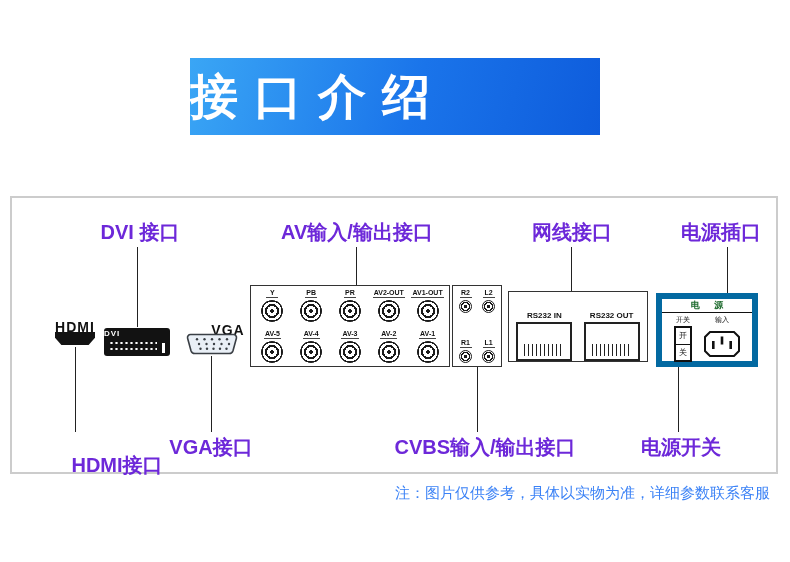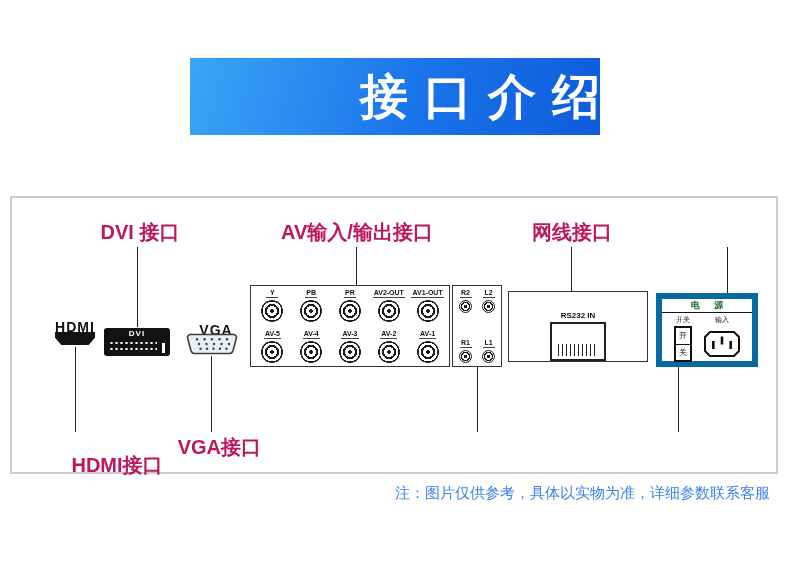--- a/index.html
+++ b/index.html
@@ -1,36 +1,36 @@
 <!DOCTYPE html>
 <html><head>
 <meta charset="utf-8">
 <style>
   *{margin:0;padding:0;box-sizing:border-box;}
   html,body{width:790px;height:562px;}
   body{background:#fff;font-family:"Liberation Sans","DejaVu Sans",sans-serif;position:relative;overflow:hidden;color:#111;}
 
   .banner{position:absolute;left:190px;top:58px;width:410px;height:77px;
     background:linear-gradient(105deg,#3aa6f5 0%,#1a74ea 55%,#0e5cdc 100%);
-    display:flex;align-items:center;justify-content:flex-end;}
+    display:flex;align-items:center;justify-content:flex-start;}
   .banner-title{color:#fff;font-size:48px;font-weight:bold;letter-spacing:16px;margin-right:-16px;white-space:nowrap;}
 
   .diagram{position:absolute;left:10px;top:196px;width:768px;height:278px;border:2px solid #ccc;background:#fff;}
 
-  .callout{position:absolute;font-size:20px;font-weight:600;color:#be185d;text-align:center;white-space:nowrap;line-height:24px;}
+  .callout{position:absolute;font-size:20px;font-weight:600;color:#6d28d9;text-align:center;white-space:nowrap;line-height:24px;}
   .lline{position:absolute;width:1px;background:#222;}
 
   
   .mini-label{position:absolute;font-size:14px;font-weight:bold;text-align:center;letter-spacing:1px;color:#111;}
   .hdmi-shape{position:absolute;left:43px;top:134px;width:40px;height:13px;background:#121212;
     clip-path:polygon(0 0,100% 0,100% 45%,84% 100%,16% 100%,0 45%);}
 
   
   .dvi-shape{position:absolute;left:92px;top:130px;width:66px;height:28px;background:#121212;border-radius:3px;padding-top:2px;}
-  .dvi-text{color:#fff;font-size:8px;font-weight:bold;text-align:center;line-height:8px;letter-spacing:1px;}
+  .dvi-text{color:#fff;font-size:8px;font-weight:bold;text-align:left;line-height:8px;letter-spacing:1px;}
   .dvi-pins{margin:2px 13px 0 5px;height:12px;
     background-image:radial-gradient(circle,#fff 1px,transparent 1.3px);background-size:5px 6px;}
   .dvi-slot{position:absolute;right:5px;top:15px;width:3px;height:10px;background:#fff;}
 
   .vga-shape{position:absolute;left:174px;top:135px;}
 
   
   .av-panel{position:absolute;left:238px;top:87px;width:200px;height:82px;border:1px solid #333;
     display:flex;flex-direction:column;justify-content:space-between;padding:3px 2px;background:#fff;}
   .cvbs-panel{position:absolute;left:440px;top:87px;width:50px;height:82px;border:1px solid #333;
@@ -72,36 +72,37 @@
 
 <div class="banner">
   <div class="banner-title">接口介绍</div>
 </div>
 
 <div class="diagram">
 
   <div class="callout" style="left:76px;top:22px;width:104px;">DVI 接口</div>
   <div class="callout" style="left:510px;top:22px;width:100px;">网线接口</div>
   <div class="callout" style="left:245px;top:22px;width:200px;">AV输入/输出接口</div>
+  <div class="callout" style="left:659px;top:22px;width:100px;">电源插口</div>
 
   <div class="lline" style="left:125px;top:49px;height:80px;"></div>
   <div class="lline" style="left:344px;top:49px;height:38px;"></div>
   <div class="lline" style="left:559px;top:49px;height:44px;"></div>
   <div class="lline" style="left:715px;top:49px;height:46px;"></div>
 
   <div class="mini-label" style="left:42px;top:121px;width:42px;">HDMI</div>
   <div class="hdmi-shape"></div>
 
   <div class="dvi-shape">
     <div class="dvi-text">DVI</div>
     <div class="dvi-pins"></div>
     <div class="dvi-slot"></div>
   </div>
 
-  <div class="mini-label" style="left:182px;top:124px;width:44px;">VGA</div>
+  <div class="mini-label" style="left:194px;top:124px;width:44px;">VGA</div>
   <svg class="vga-shape" width="52" height="22" viewBox="0 0 52 22">
     <path d="M4.5 1.5 H47.5 A3 3 0 0 1 50.4 5.3 L47 17.7 A4 4 0 0 1 43.2 20.5 H8.8 A4 4 0 0 1 5 17.7 L1.6 5.3 A3 3 0 0 1 4.5 1.5 Z" fill="#e9eff6" stroke="#3a3f45" stroke-width="1.6"></path>
     <g fill="#3a3f45">
       <circle cx="11" cy="6.3" r="1.2"></circle>
         <circle cx="18.5" cy="6.3" r="1.2"></circle>
         <circle cx="26" cy="6.3" r="1.2"></circle>
         <circle cx="33.5" cy="6.3" r="1.2"></circle>
         <circle cx="41" cy="6.3" r="1.2"></circle>
       <circle cx="13" cy="11" r="1.2"></circle>
         <circle cx="20.5" cy="11" r="1.2"></circle>
@@ -186,20 +187,26 @@
     </div>
   </div>
 
   <div class="lan-panel">
     <div class="lan-port">
       <span class="lan-label">RS232 IN</span>
       <div class="rj45">
         <div class="rj45-pins"></div>
       </div>
     </div>
+    <div class="lan-port">
+      <span class="lan-label">RS232 OUT</span>
+      <div class="rj45">
+        <div class="rj45-pins"></div>
+      </div>
+    </div>
   </div>
 
   <div class="power-panel">
     <div class="power-title">电 源</div>
     <div class="power-body">
       <div class="power-col">
         <span class="power-cap">开关</span>
         <div class="rocker">
           <div class="rocker-cell top">开</div>
           <div class="rocker-cell">关</div>
@@ -216,17 +223,19 @@
       </div>
     </div>
   </div>
 
   <div class="lline" style="left:63px;top:149px;height:85px;"></div>
   <div class="lline" style="left:199px;top:158px;height:76px;"></div>
   <div class="lline" style="left:465px;top:169px;height:65px;"></div>
   <div class="lline" style="left:666px;top:169px;height:65px;"></div>
 
   <div class="callout" style="left:15px;top:255px;width:100px;margin-left:40px;">HDMI接口</div>
-  <div class="callout" style="left:149px;top:237px;width:100px;text-align:right;">VGA接口</div>
+  <div class="callout" style="left:149px;top:237px;width:100px;">VGA接口</div>
+  <div class="callout" style="left:373px;top:237px;width:200px;">CVBS输入/输出接口</div>
+  <div class="callout" style="left:619px;top:237px;width:100px;">电源开关</div>
 
 </div>
 
 <div class="footnote">注：图片仅供参考，具体以实物为准，详细参数联系客服</div>
 
 </body></html>

